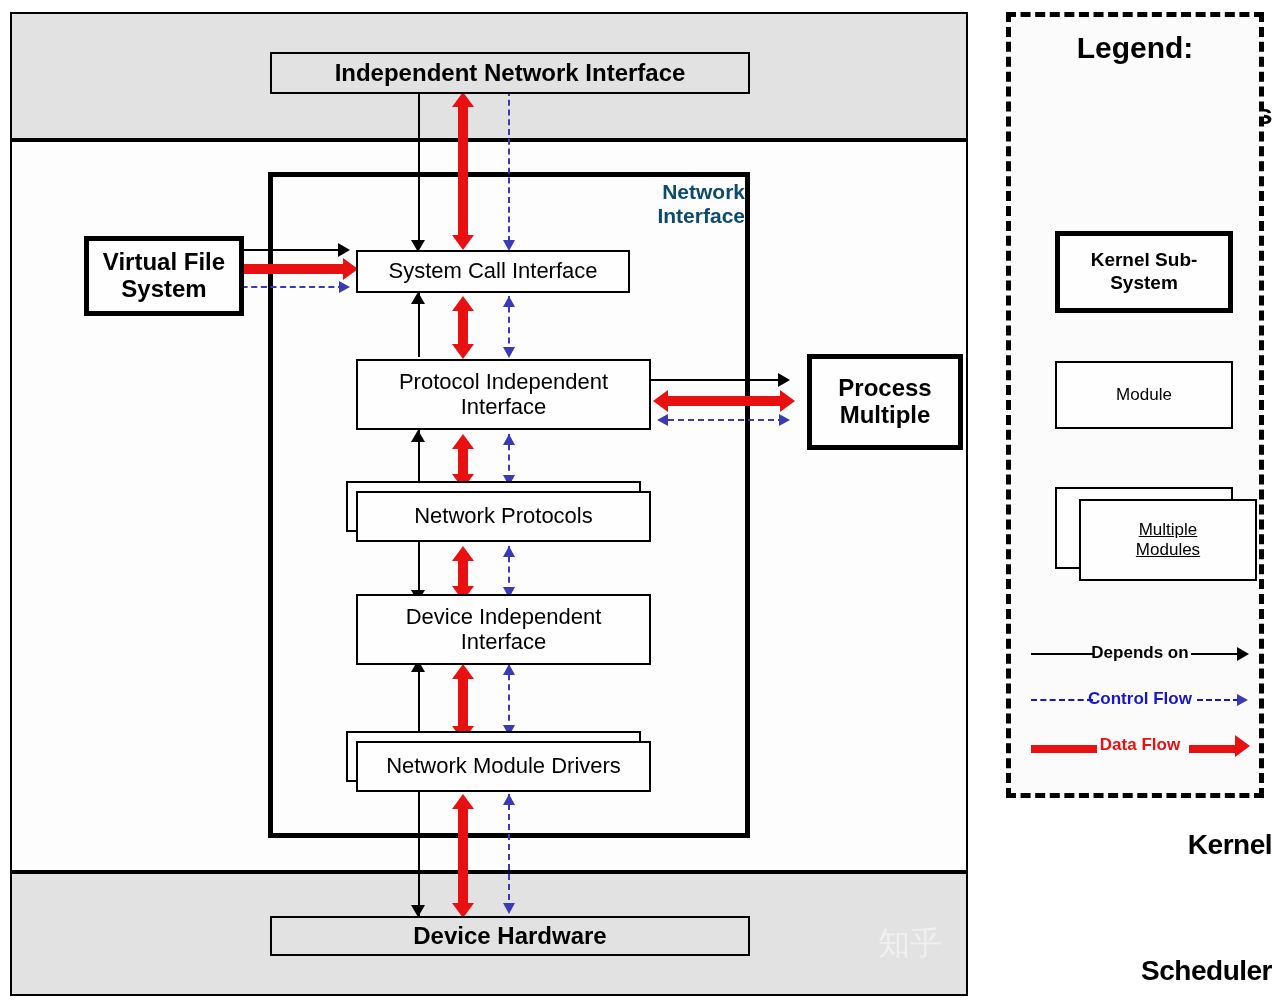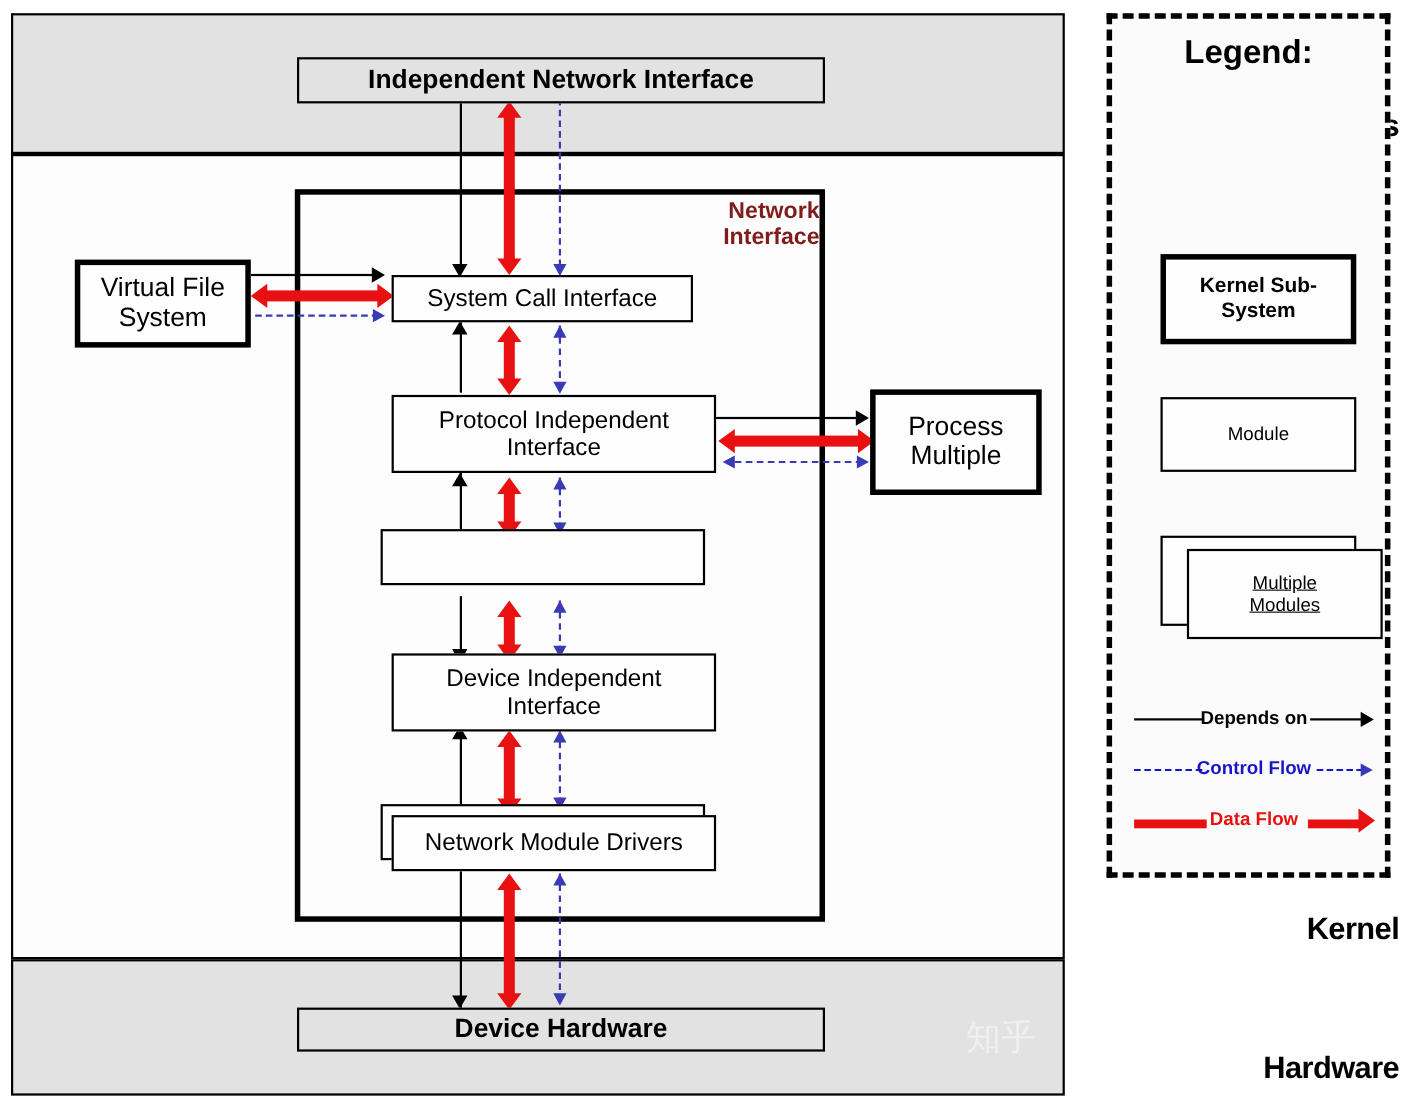--- a/index.html
+++ b/index.html
@@ -39,21 +39,21 @@
     border: 2px solid #000;
     display: flex;
     align-items: center;
     justify-content: center;
     text-align: center;
     line-height: 1.12;
     color: #000;
     z-index: 30;
   }
   .box.shaded { background: #e2e2e2; }
-  .box.bold-border { border-width: 5px; font-weight: normal; }
+  .box.bold-border { border-width: 5px; font-weight: bold; margin-left: 16px; }
   .box.thin { border-width: 2px; }
   .box-shadow-back {
     position: absolute;
     background: #fefefe;
     border: 2px solid #000;
     z-index: 25;
   }
 
   
   #ni-outline {
@@ -61,21 +61,21 @@
     border: 5px solid #000;
     background: transparent;
     z-index: 10;
   }
   #ni-title {
     position: absolute;
     font-weight: bold;
     font-size: 21px;
     line-height: 1.15;
     text-align: right;
-    color: #7f1d1d;
+    color: #0c4a6e;
     z-index: 28;
   }
 
   
   .vline { position: absolute; z-index: 18; }
   .vline.black { background: #000; width: 2px; }
   .hline { position: absolute; z-index: 18; }
   .hline.black { background: #000; height: 2px; }
 
   .arrowhead { position: absolute; width: 0; height: 0; z-index: 19; }
@@ -153,21 +153,21 @@
 <body>
 
 <div id="root">
 
   <div class="layer layer-nonkernel" style="top:12px; height:128px;"></div>
   <div class="layer layer-kernel" style="top:140px; height:732px;"></div>
   <div class="layer layer-nonkernel" style="top:872px; height:124px;"></div>
 
   <div class="layer-label" style="top:99px;">O/S Services</div>
   <div class="layer-label" style="top:829px;">Kernel</div>
-  <div class="layer-label" style="top:955px;">Hardware</div>
+  <div class="layer-label" style="top:955px;">Scheduler</div>
 
   <div id="ni-outline" style="left:268px; top:172px; width:482px; height:666px;"></div>
   <div id="ni-title" style="left:560px; top:180px; width:185px;">
     <span>Network</span><br>
     <span>Interface</span>
   </div>
 
   <div class="vline black" style="left:418px; top:90px;  height:152px;"></div>
   <div class="arrowhead ah-down-black" style="left:411px; top:240px;"></div>
 
@@ -273,20 +273,21 @@
   </div>
 
   <div class="box bold-border" style="left:791px; top:354px; width:156px; height:96px; font-size:24px;">
     <div>
       <span>Process</span><br>
       <span>Multiple</span>
     </div>
   </div>
 
   <div class="box-shadow-back" style="left:346px; top:481px; width:295px; height:51px;"></div>
+  <div class="box thin" style="left:356px; top:491px; width:295px; height:51px; font-size:22px;">Network Protocols</div>
 
   <div class="box thin" style="left:356px; top:594px; width:295px; height:71px; font-size:22px;">
     <div>
       <span>Device Independent</span><br>
       <span>Interface</span>
     </div>
   </div>
 
   <div class="box-shadow-back" style="left:346px; top:731px; width:295px; height:51px;"></div>
   <div class="box thin" style="left:356px; top:741px; width:295px; height:51px; font-size:22px;">Network Module Drivers</div>

